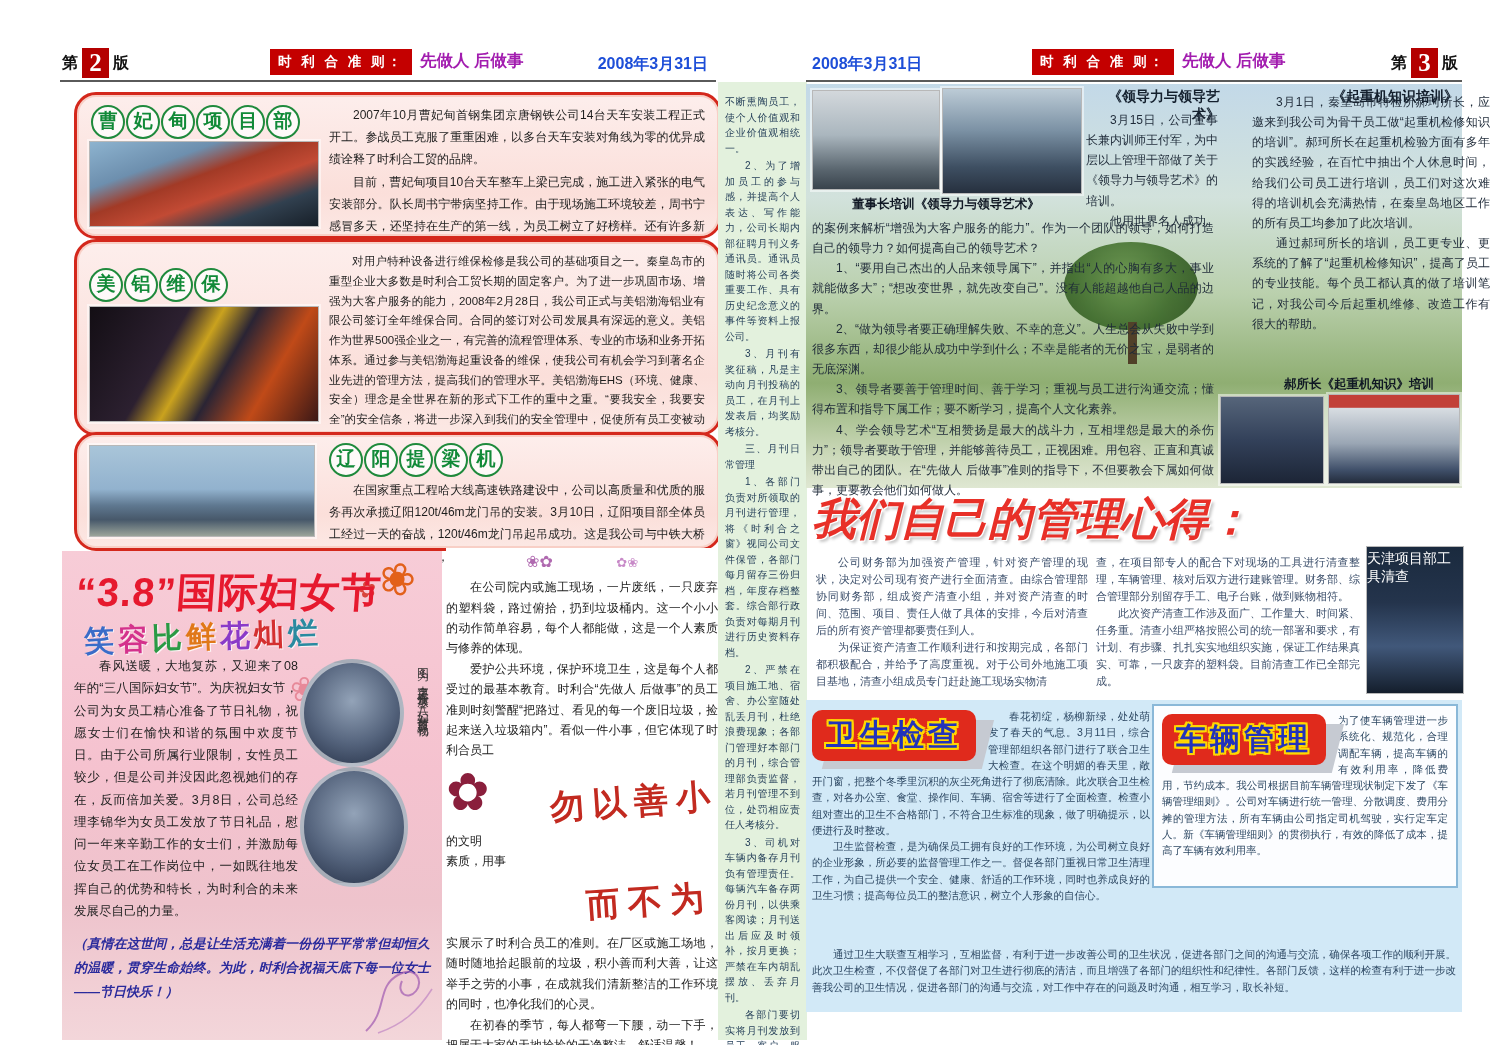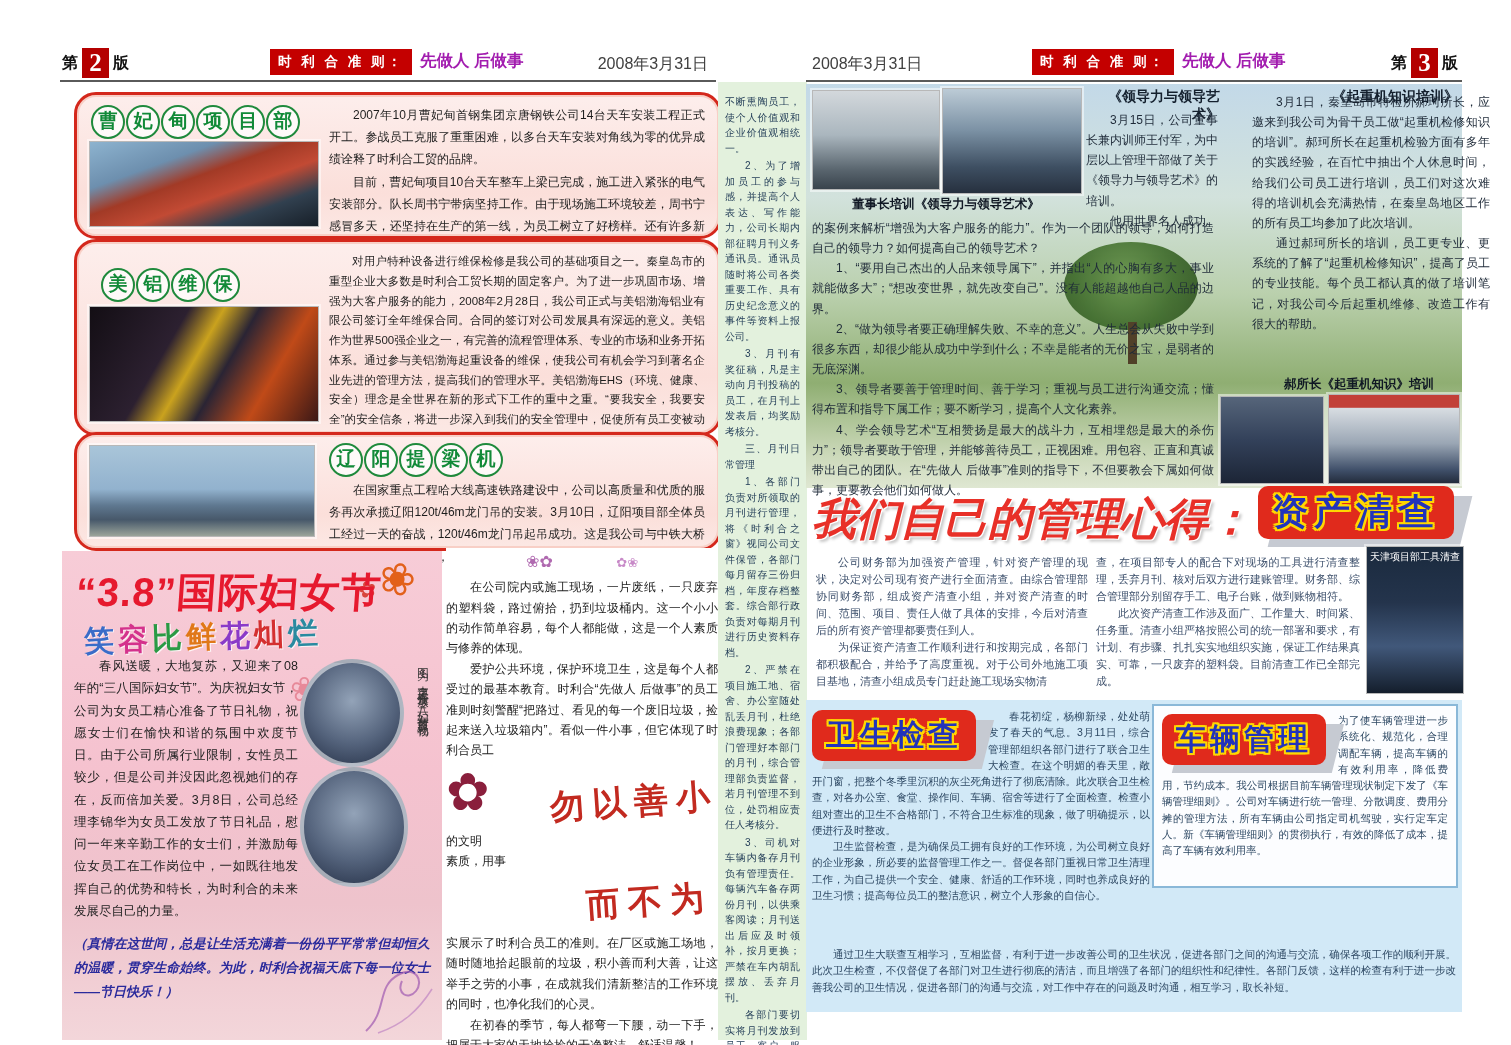--- a/index.html
+++ b/index.html
@@ -4,21 +4,21 @@
 <style>
   html,body{margin:0;padding:0;background:#ffffff;font-family:"Liberation Sans","DejaVu Sans",sans-serif;}
   .spread{position:relative;width:1511px;height:1045px;background:#fff;overflow:hidden;}
   .abs{position:absolute;}
   
   .mast{position:absolute;height:32px;border-bottom:2px solid #5a5a5a;}
   .pageno{font-weight:bold;font-size:16px;color:#111;display:flex;align-items:center;gap:4px;}
   .pageno .num{display:inline-block;background:#b40000;color:#fff;width:27px;height:30px;line-height:30px;text-align:center;font-size:25px;font-family:"Liberation Serif","DejaVu Serif",serif;font-weight:bold;}
   .principle{background:#c40000;color:#fff;font-weight:bold;font-size:13.5px;letter-spacing:3px;padding:4px 8px;display:inline-block;}
   .slogan{font-weight:bold;font-size:16.5px;color:#a21caf;margin-left:8px;}
-  .mdate{font-weight:normal;font-size:16px;color:#404040;}
+  .mdate{font-weight:bold;font-size:16px;color:#1d4ed8;}
   
   .artbox{position:absolute;background:linear-gradient(180deg,#fdeeec 0%,#fbdfda 70%,#fce8e4 100%);border:3px solid #d4281c;border-radius:22px;box-shadow:inset 0 0 0 2px #f8cfc6;}
   .cc{display:inline-block;width:30px;height:30px;line-height:27px;text-align:center;border:2px solid #1f8a3c;border-radius:50%;background:rgba(255,255,255,.75);color:#128a38;font-weight:bold;font-size:19px;margin-right:1px;vertical-align:middle;}
   .atext{position:absolute;color:#1d1d1d;font-size:12px;line-height:1.85;text-align:justify;}
   .atext p{margin:0;text-indent:2em;}
   .photo{position:absolute;border:1px solid #b8b8b8;box-shadow:0 0 0 2px rgba(255,255,255,.5);}
   
   .women{position:absolute;background:linear-gradient(180deg,#f7ccd7 0%,#f5c2cf 45%,#eec3cc 72%,#f3d6da 100%);overflow:hidden;}
   .women-title{font-weight:900;font-size:40px;color:#e6192e;letter-spacing:1px;transform:skewX(-4deg);}
   .women-sub{font-weight:900;font-size:30px;letter-spacing:4px;transform:rotate(-2deg);}
@@ -85,21 +85,21 @@
   <div class="artbox" style="left:74px;top:92px;width:642px;height:141px;">
     <div class="abs" style="left:14px;top:10px;"><span class="cc">曹</span><span class="cc">妃</span><span class="cc">甸</span><span class="cc">项</span><span class="cc">目</span><span class="cc">部</span></div>
     <div class="photo" style="left:12px;top:46px;width:228px;height:84px;background:linear-gradient(160deg,#8db3cf 0%,#6d8fae 28%,#a23a26 44%,#c24a34 60%,#31404f 78%,#171f28 100%);"></div>
     <div class="atext" style="left:252px;top:9px;width:376px;">
       <p>2007年10月曹妃甸首钢集团京唐钢铁公司14台天车安装工程正式开工。参战员工克服了重重困难，以多台天车安装对角线为零的优异成绩诠释了时利合工贸的品牌。</p>
       <p>目前，曹妃甸项目10台天车整车上梁已完成，施工进入紧张的电气安装部分。队长周书宁带病坚持工作。由于现场施工环境较差，周书宁感冒多天，还坚持在生产的第一线，为员工树立了好榜样。还有许多新员工刚进入公司，接受完培训后就赶赴了曹妃甸施工现场，和所有老员工一样奋斗在这片刚刚崛起的工业园中，伴随着每一次大梁的起吊，时利合精神将一直感染着这片海域。</p>
     </div>
   </div>
 
   <div class="artbox" style="left:74px;top:239px;width:642px;height:191px;">
-    <div class="abs" style="left:24px;top:26px;"><span class="cc">美</span><span class="cc">铝</span><span class="cc">维</span><span class="cc">保</span></div>
+    <div class="abs" style="left:12px;top:26px;"><span class="cc">美</span><span class="cc">铝</span><span class="cc">维</span><span class="cc">保</span></div>
     <div class="photo" style="left:12px;top:64px;width:228px;height:114px;background:linear-gradient(120deg,#130e14 0%,#2c2030 34%,#caa21e 46%,#2a2434 58%,#c04a18 76%,#3c1816 100%);"></div>
     <div class="atext" style="left:252px;top:10px;width:376px;font-size:11.5px;line-height:1.72;">
       <p>对用户特种设备进行维保检修是我公司的基础项目之一。秦皇岛市的重型企业大多数是时利合工贸长期的固定客户。为了进一步巩固市场、增强为大客户服务的能力，2008年2月28日，我公司正式与美铝渤海铝业有限公司签订全年维保合同。合同的签订对公司发展具有深远的意义。美铝作为世界500强企业之一，有完善的流程管理体系、专业的市场和业务开拓体系。通过参与美铝渤海起重设备的维保，使我公司有机会学习到著名企业先进的管理方法，提高我们的管理水平。美铝渤海EHS（环境、健康、安全）理念是全世界在新的形式下工作的重中之重。“要我安全，我要安全”的安全信条，将进一步深入到我们的安全管理中，促使所有员工变被动安全为主动安全。与美铝渤海的成功合作，将使我公司的管理水平更上一个新台阶。</p>
     </div>
   </div>
 
   <div class="artbox" style="left:74px;top:432px;width:642px;height:113px;">
     <div class="photo" style="left:12px;top:10px;width:224px;height:90px;background:linear-gradient(180deg,#a9c5d9 0%,#92b2ce 48%,#5f7890 66%,#47586a 82%,#9aa49a 100%);"></div>
     <div class="abs" style="left:252px;top:8px;"><span class="cc">辽</span><span class="cc">阳</span><span class="cc">提</span><span class="cc">梁</span><span class="cc">机</span></div>
     <div class="atext" style="left:252px;top:44px;width:376px;">
@@ -193,34 +193,31 @@
     <div class="col-text" style="left:414px;top:8px;width:238px;margin-left:32px;">
       <p>3月1日，秦皇岛市特检所郝珂所长，应邀来到我公司为骨干员工做“起重机检修知识的培训”。郝珂所长在起重机检验方面有多年的实践经验，在百忙中抽出个人休息时间，给我们公司员工进行培训，员工们对这次难得的培训机会充满热情，在秦皇岛地区工作的所有员工均参加了此次培训。</p>
       <p>通过郝珂所长的培训，员工更专业、更系统的了解了“起重机检修知识”，提高了员工的专业技能。每个员工都认真的做了培训笔记，对我公司今后起重机维修、改造工作有很大的帮助。</p>
     </div>
     <div class="pcap" style="position:absolute;left:390px;top:292px;width:238px;text-align:right;">郝所长《起重机知识》培训</div>
     <div class="photo" style="left:414px;top:312px;width:102px;height:86px;background:linear-gradient(180deg,#56657a 0%,#33415a 50%,#1c2536 100%);"></div>
     <div class="photo" style="left:522px;top:310px;width:130px;height:88px;background:linear-gradient(180deg,#c24038 0%,#c24038 14%,#d8dde2 15%,#9aa6b4 55%,#40506a 85%,#232c3c 100%);"></div>
   </div>
 
   <div class="banner-label" style="left:812px;top:490px;">我们自己的管理心得：</div>
-  <div class="blob big" style="left:1258px;top:486px;">
-    <div class="red"><span class="txt">资产清查</span></div>
-  </div>
 
   <div class="asset-col" style="left:816px;top:554px;width:272px;">
     <p>公司财务部为加强资产管理，针对资产管理的现状，决定对公司现有资产进行全面清查。由综合管理部协同财务部，组成资产清查小组，并对资产清查的时间、范围、项目、责任人做了具体的安排，今后对清查后的所有资产管理都要责任到人。</p>
     <p>为保证资产清查工作顺利进行和按期完成，各部门都积极配合，并给予了高度重视。对于公司外地施工项目基地，清查小组成员专门赶赴施工现场实物清</p>
   </div>
   <div class="asset-col" style="left:1096px;top:554px;width:264px;">
-    <p style="text-indent:0;">查，在项目部专人的配合下对现场的工具进行清查整理，丢弃月刊、核对后双方进行建账管理。财务部、综合管理部分别留存手工、电子台账，做到账物相符。</p>
+    <p style="text-indent:0;">查，在项目部专人的配合下对现场的工具进行清查整理，车辆管理、核对后双方进行建账管理。财务部、综合管理部分别留存手工、电子台账，做到账物相符。</p>
     <p>此次资产清查工作涉及面广、工作量大、时间紧、任务重。清查小组严格按照公司的统一部署和要求，有计划、有步骤、扎扎实实地组织实施，保证工作结果真实、可靠，一只废弃的塑料袋。目前清查工作已全部完成。</p>
   </div>
   <div class="photo" style="left:1366px;top:546px;width:96px;height:146px;background:linear-gradient(180deg,#1a2a3e 0%,#24344c 38%,#41587a 68%,#141e2c 100%);">
-    <div style="position:absolute;right:3px;top:3px;color:#fff;font-size:10px;">天津项目部工具清查</div>
+    <div style="position:absolute;right:3px;top:3px;color:#fff;font-size:14px;">天津项目部工具清查</div>
   </div>
 
   <div class="rbottom" style="left:806px;top:700px;width:656px;height:312px;">
     <div class="hyg clearfix" style="left:6px;top:8px;width:338px;">
       <div class="blob sm inline">
         <div class="red"><span class="txt">卫生检查</span></div>
       </div>
       <p>春花初绽，杨柳新绿，处处萌发了春天的气息。3月11日，综合管理部组织各部门进行了联合卫生大检查。在这个明媚的春天里，敞开门窗，把整个冬季里沉积的灰尘死角进行了彻底清除。此次联合卫生检查，对各办公室、食堂、操作间、车辆、宿舍等进行了全面检查。检查小组对查出的卫生不合格部门，不符合卫生标准的现象，做了明确提示，以便进行及时整改。</p>
       <p>卫生监督检查，是为确保员工拥有良好的工作环境，为公司树立良好的企业形象，所必要的监督管理工作之一。督促各部门重视日常卫生清理工作，为自己提供一个安全、健康、舒适的工作环境，同时也养成良好的卫生习惯；提高每位员工的整洁意识，树立个人形象的自信心。</p>
     </div>

